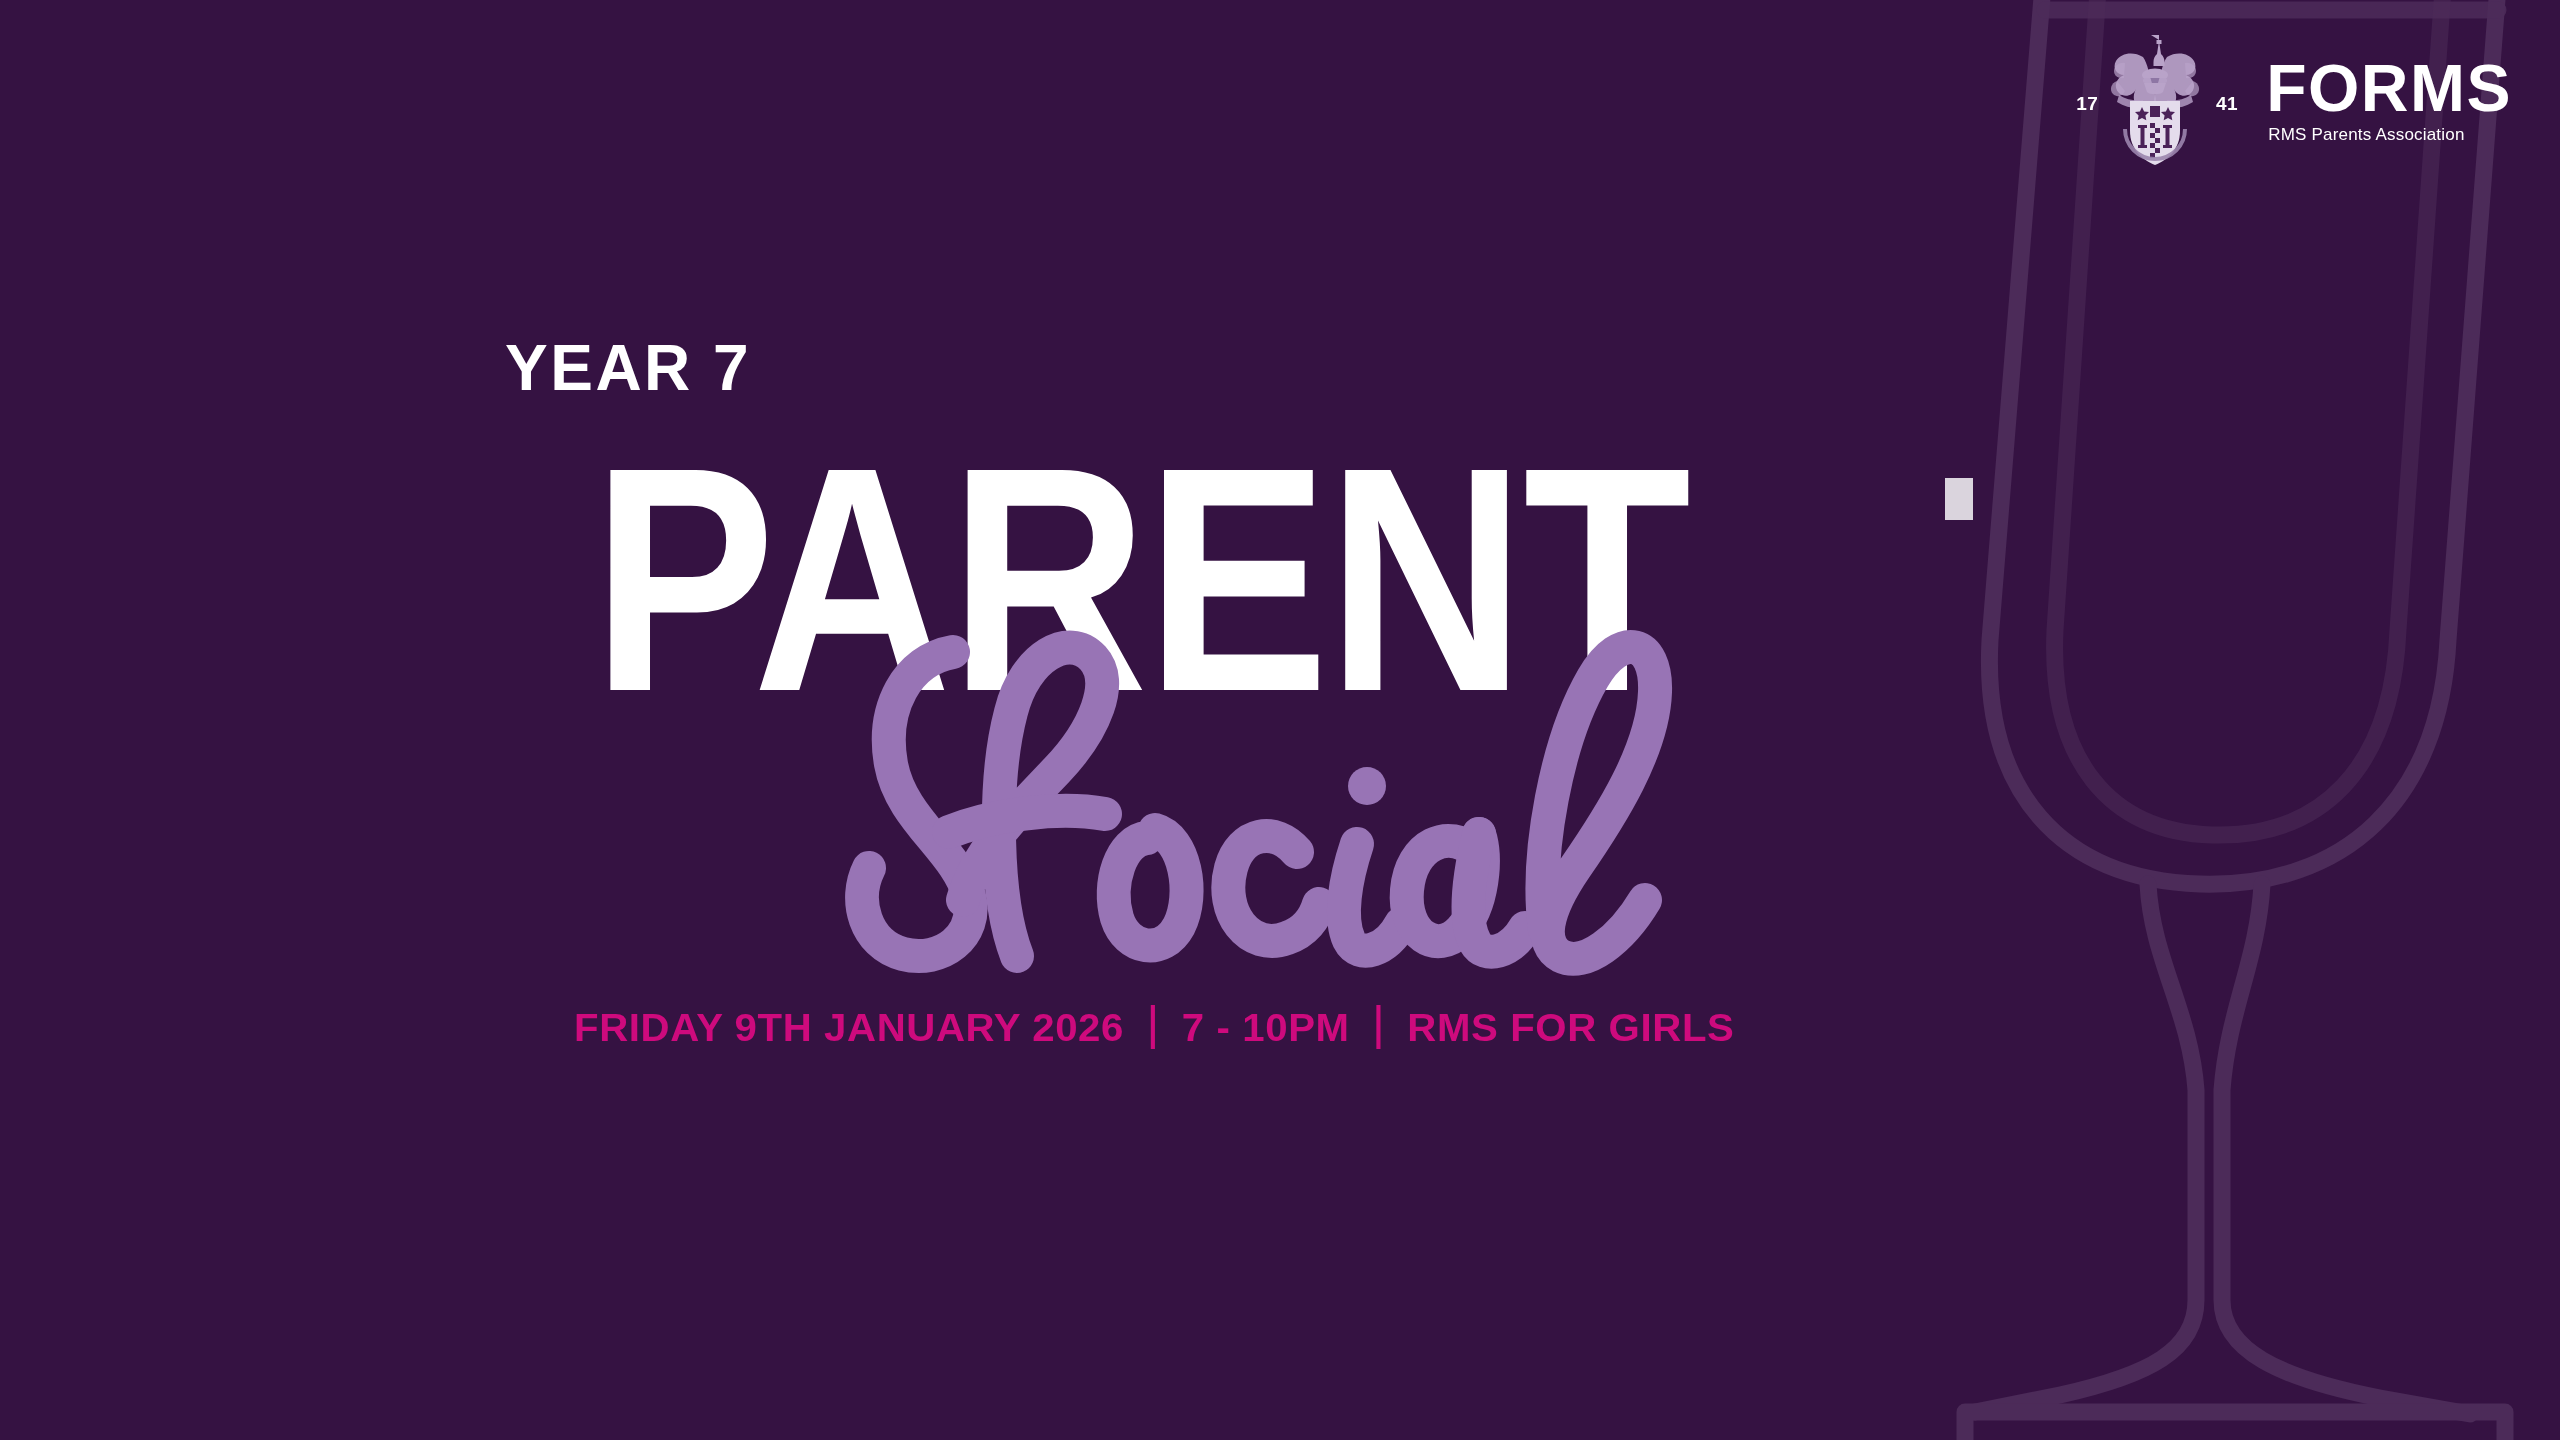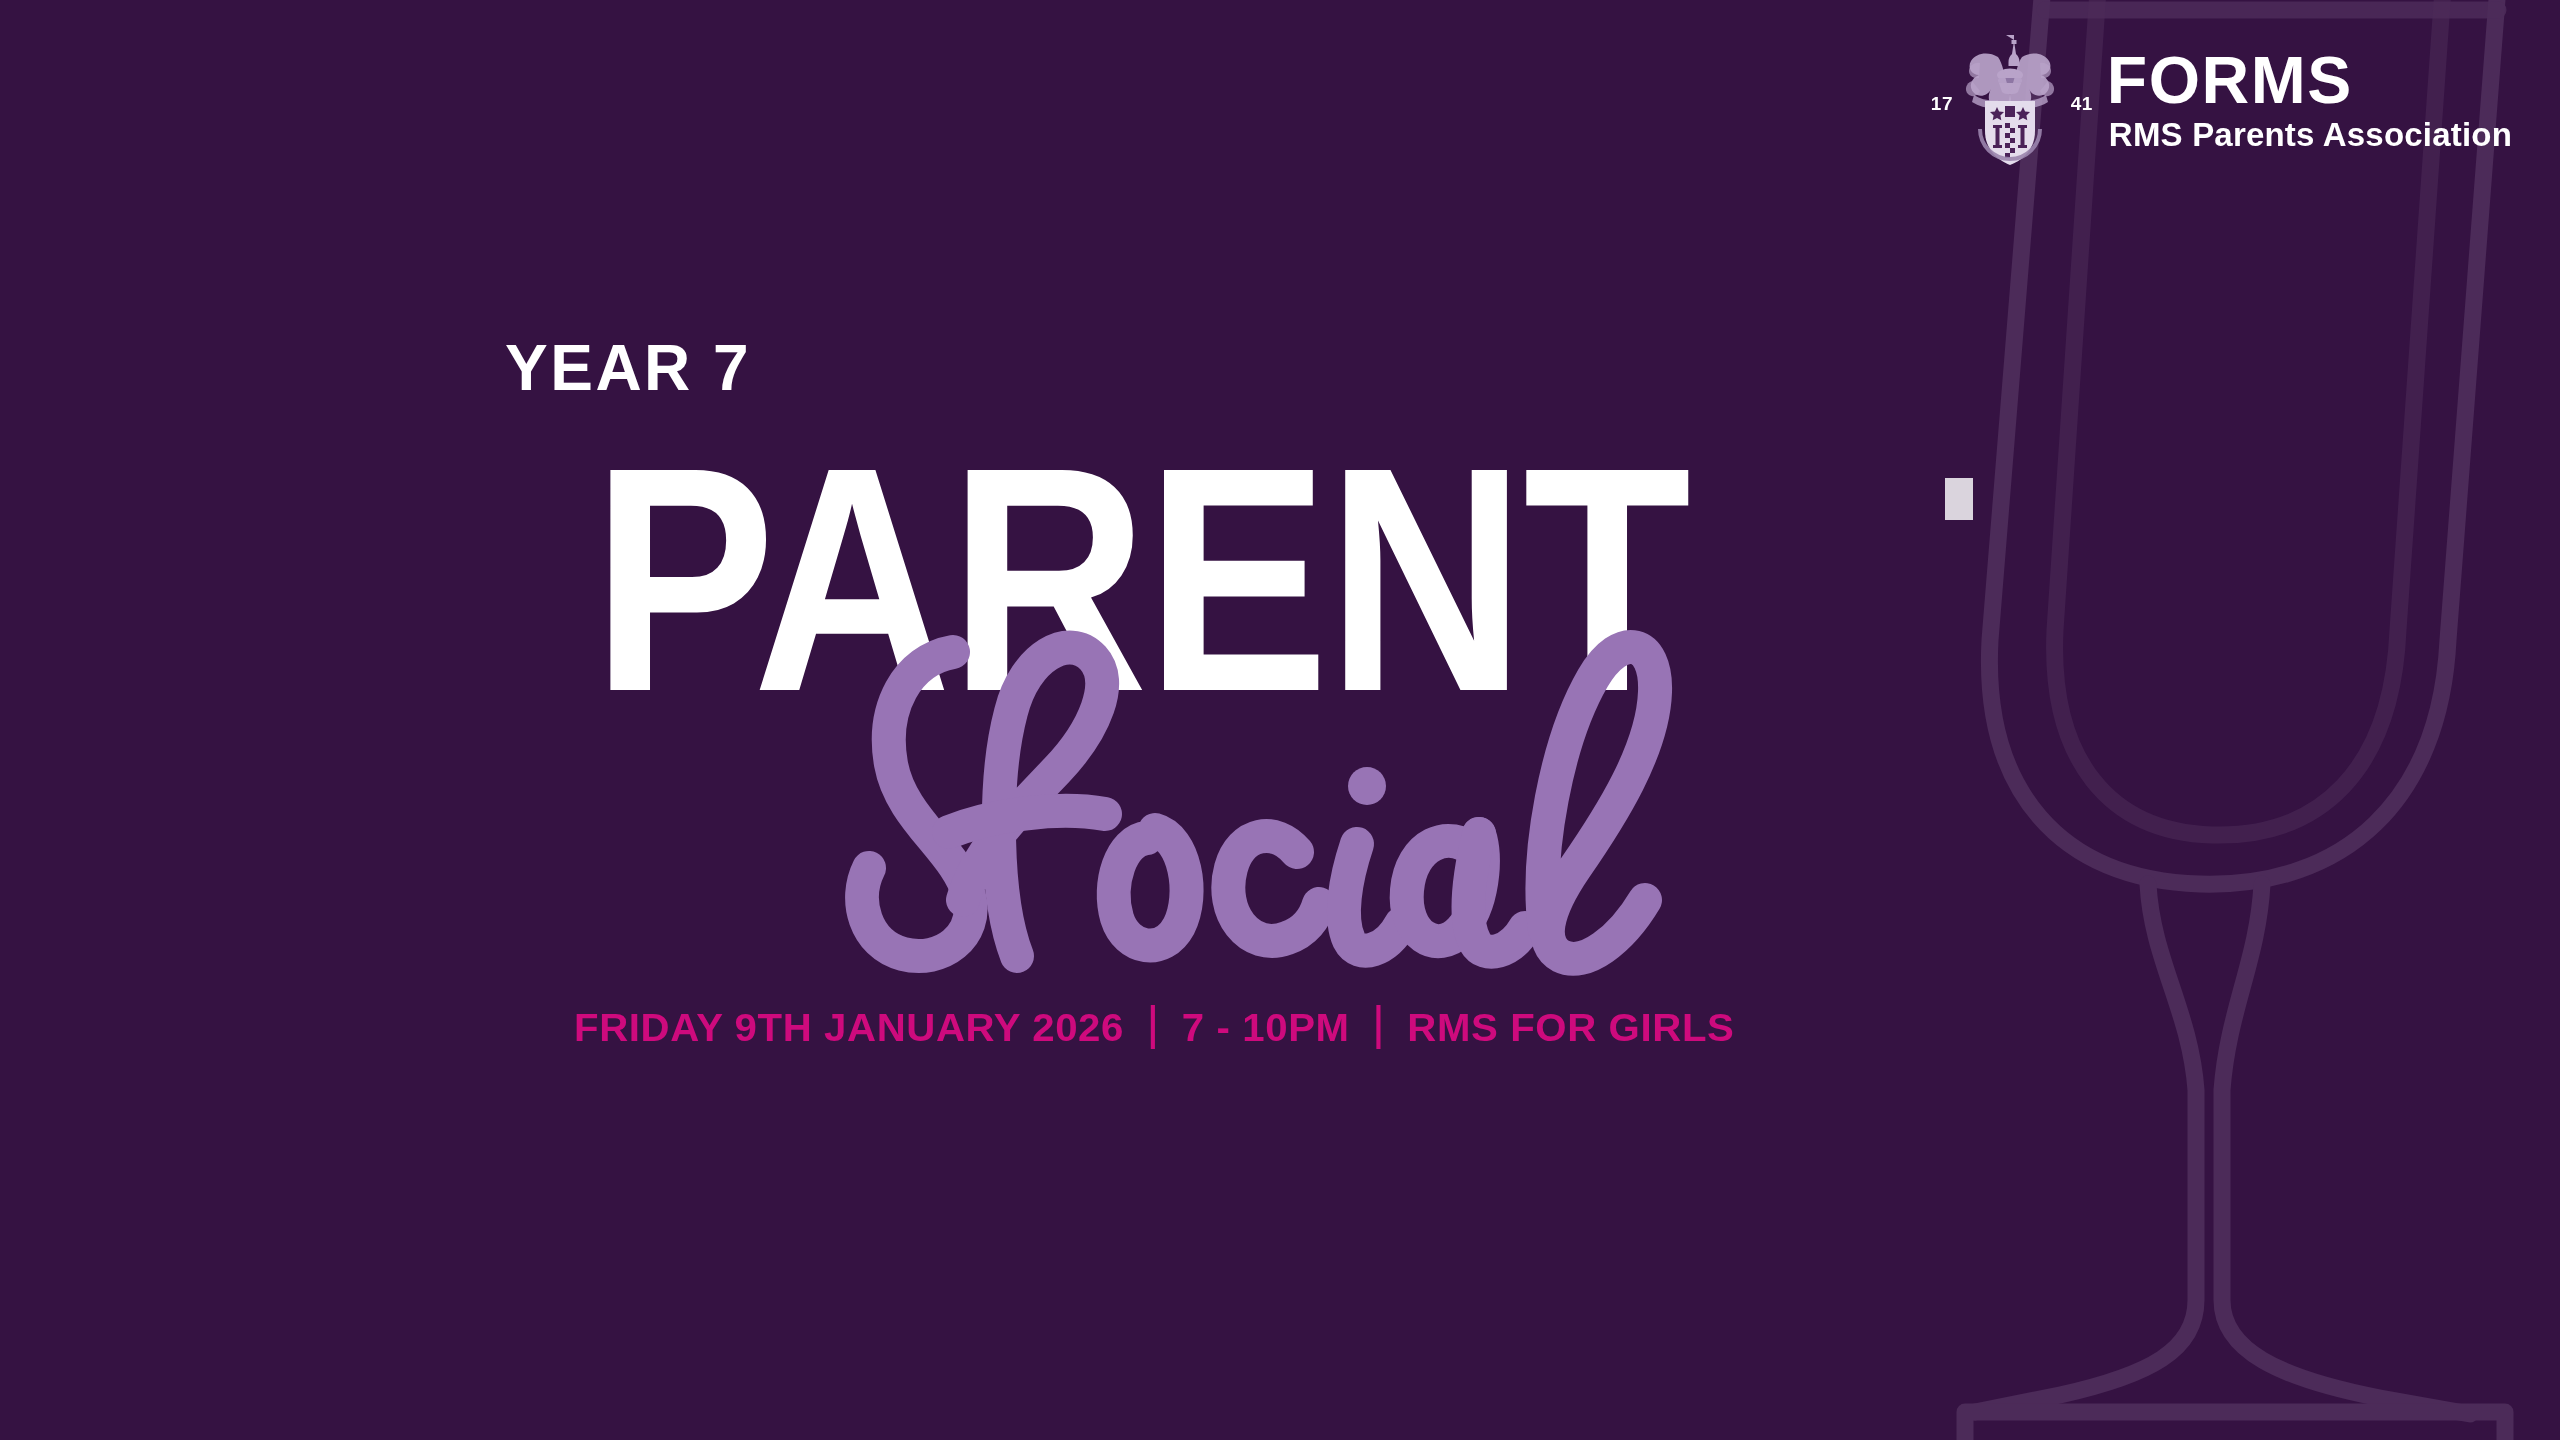--- a/index.html
+++ b/index.html
@@ -25,21 +25,21 @@
     pointer-events: none;
   }
 
   
   #logo-lockup {
     position: absolute;
     top: 28px;
     right: 48px;
     display: flex;
     align-items: center;
-    gap: 22px;
+    gap: 36px;
   }
   #crest-wrap {
     position: relative;
     width: 150px;
     height: 150px;
     display: flex;
     align-items: center;
     justify-content: center;
   }
   .crest-year {
@@ -63,22 +63,22 @@
     margin-top: -4px;
   }
   #forms-word {
     font-size: 66px;
     font-weight: 700;
     color: #ffffff;
     letter-spacing: 1.5px;
     line-height: .96;
   }
   #forms-sub {
-    font-size: 33px;
-    font-weight: 700;
+    font-size: 17px;
+    font-weight: 400;
     color: #ffffff;
     letter-spacing: .2px;
     line-height: 1.1;
     margin-top: 5px;
     margin-left: 2px;
   }
 
   
   #headline {
     position: absolute;

